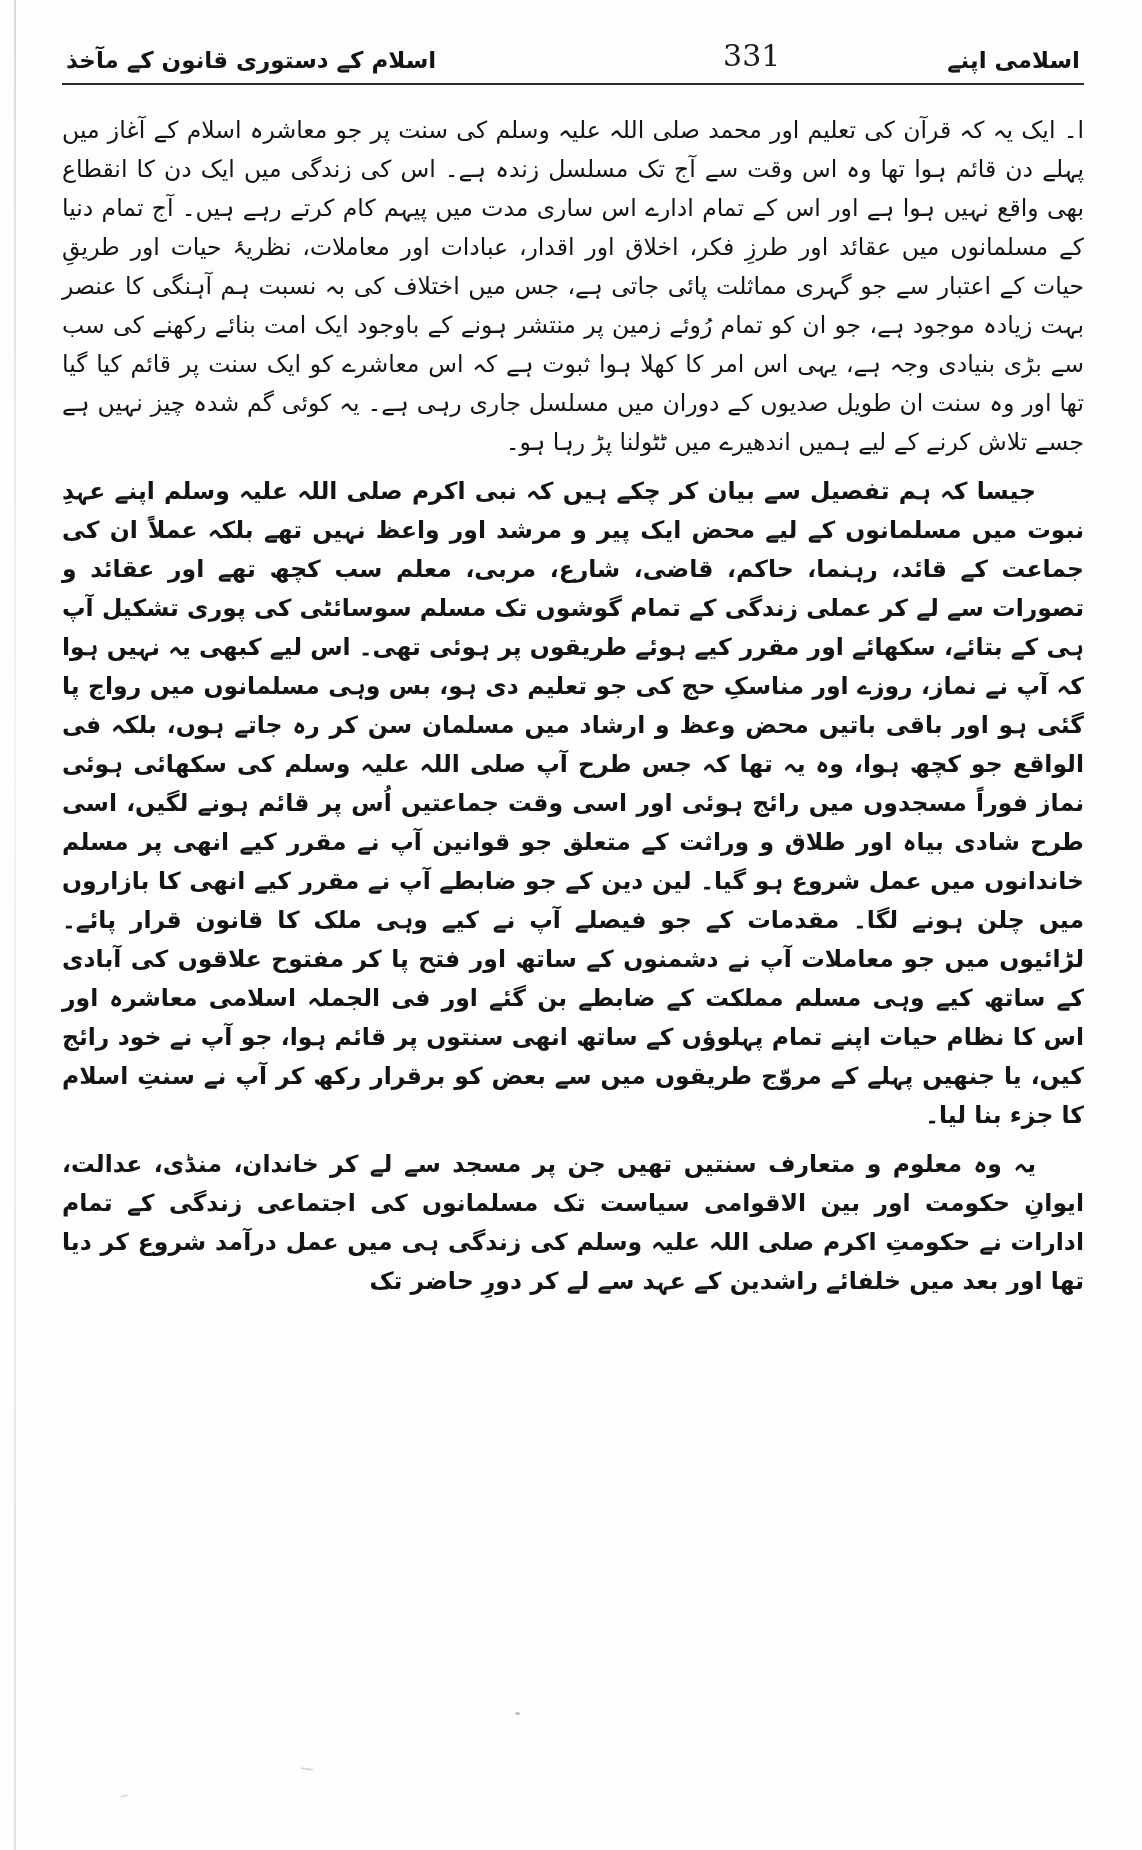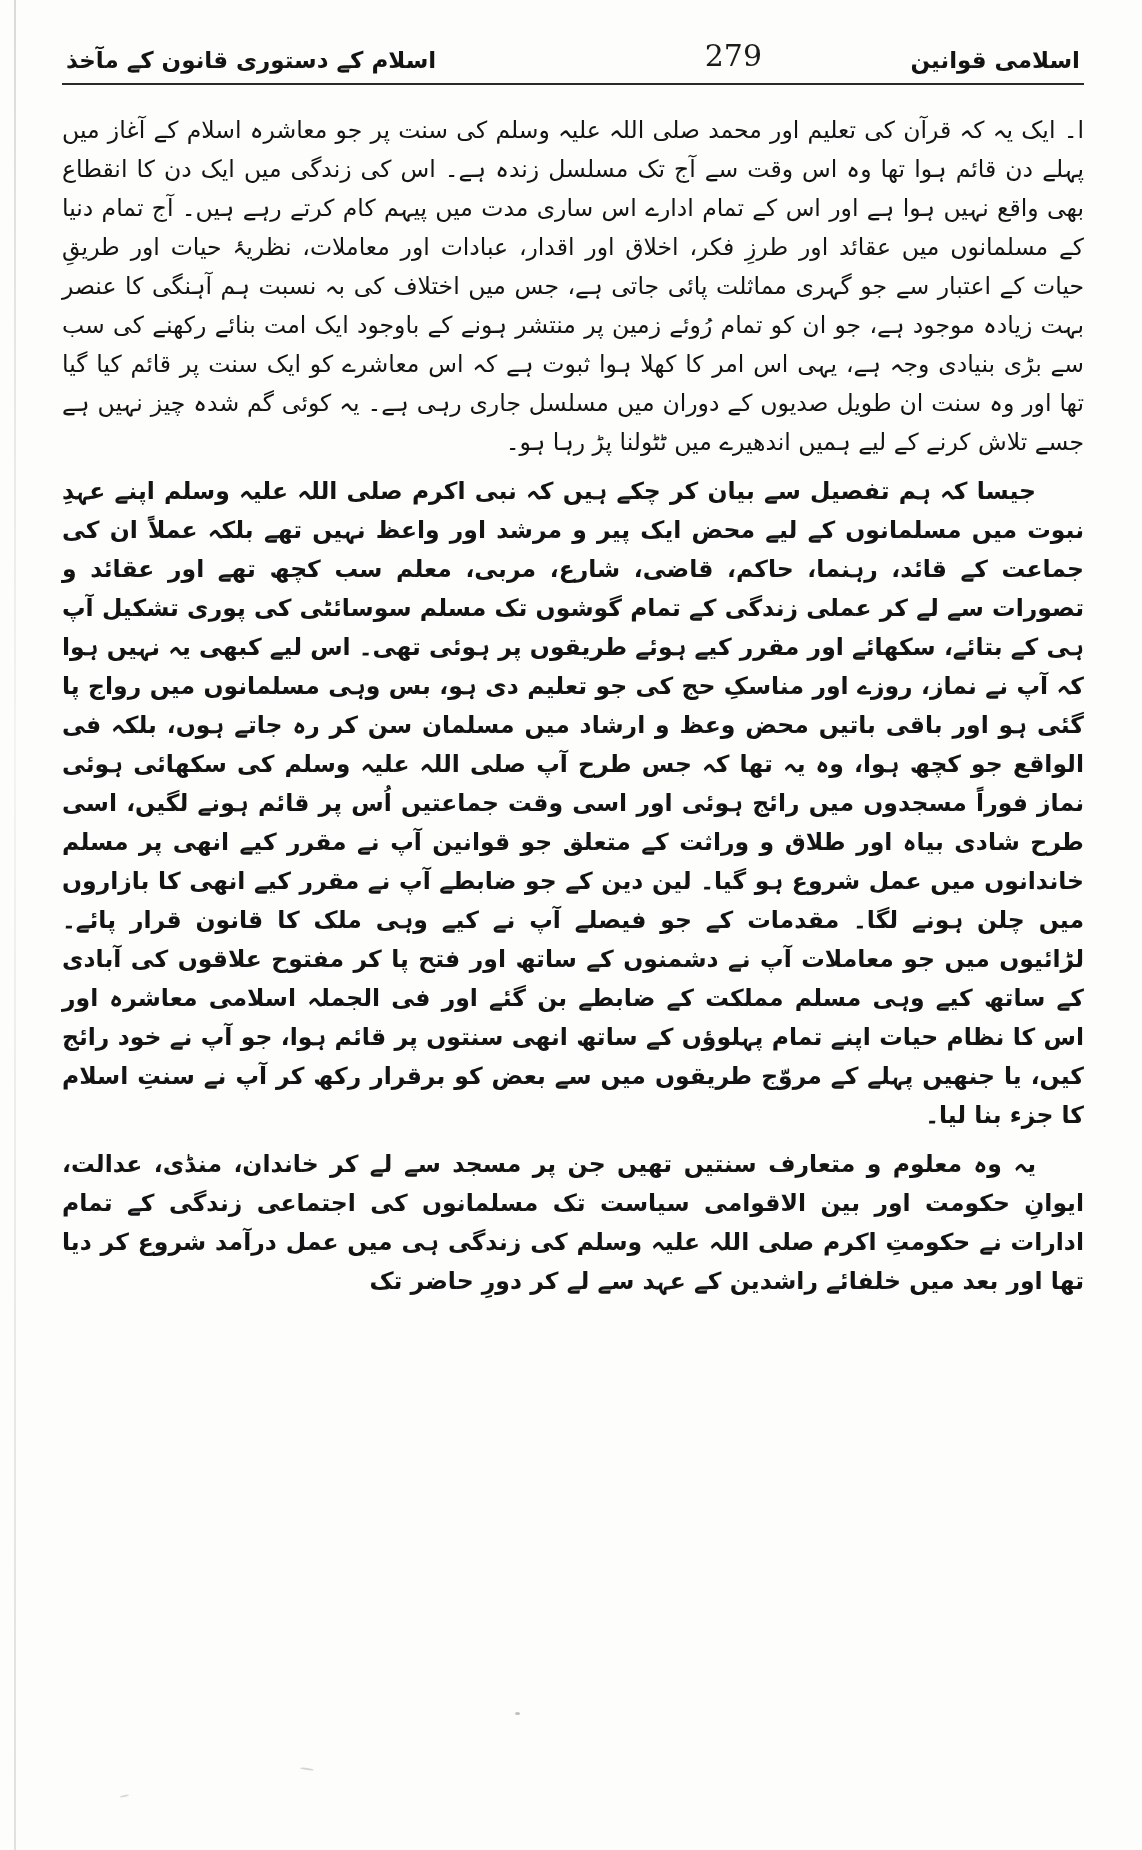--- a/index.html
+++ b/index.html
@@ -82,22 +82,22 @@
   .speck.s3 { width: 9px; height: 2px; left: 120px; top: 1795px; opacity: .3; transform: rotate(-12deg); }
 </style>
 </head>
 <body>
 
 <div class="page">
 
   <div class="scan-edge"></div>
 
   <div class="page-header">
-    <span class="header-title">اسلامی قوانین</span>
-    <span class="page-number">279</span>
+    <span class="header-title">اسلامی اپنے</span>
+    <span class="page-number">331</span>
     <span class="header-title">اسلام کے دستوری قانون کے مآخذ</span>
   </div>
 
   <hr class="header-rule">
 
   <div class="body-text">
     <p class="list-start">ا۔   ایک یہ کہ قرآن کی تعلیم اور محمد صلی اللہ علیہ وسلم کی سنت پر جو معاشرہ اسلام کے آغاز میں پہلے دن قائم ہوا تھا وہ اس وقت سے آج تک مسلسل زندہ ہے۔ اس کی زندگی میں ایک دن کا انقطاع بھی واقع نہیں ہوا ہے اور اس کے تمام ادارے اس ساری مدت میں پیہم کام کرتے رہے ہیں۔ آج تمام دنیا کے مسلمانوں میں عقائد اور طرزِ فکر، اخلاق اور اقدار، عبادات اور معاملات، نظریۂ حیات اور طریقِ حیات کے اعتبار سے جو گہری مماثلت پائی جاتی ہے، جس میں اختلاف کی بہ نسبت ہم آہنگی کا عنصر بہت زیادہ موجود ہے، جو ان کو تمام رُوئے زمین پر منتشر ہونے کے باوجود ایک امت بنائے رکھنے کی سب سے بڑی بنیادی وجہ ہے، یہی اس امر کا کھلا ہوا ثبوت ہے کہ اس معاشرے کو ایک سنت پر قائم کیا گیا تھا اور وہ سنت ان طویل صدیوں کے دوران میں مسلسل جاری رہی ہے۔ یہ کوئی گم شدہ چیز نہیں ہے جسے تلاش کرنے کے لیے ہمیں اندھیرے میں ٹٹولنا پڑ رہا ہو۔</p>
     <p class="indent">جیسا کہ ہم تفصیل سے بیان کر چکے ہیں کہ نبی اکرم صلی اللہ علیہ وسلم اپنے عہدِ نبوت میں مسلمانوں کے لیے محض ایک پیر و مرشد اور واعظ نہیں تھے بلکہ عملاً ان کی جماعت کے قائد، رہنما، حاکم، قاضی، شارع، مربی، معلم سب کچھ تھے اور عقائد و تصورات سے لے کر عملی زندگی کے تمام گوشوں تک مسلم سوسائٹی کی پوری تشکیل آپ ہی کے بتائے، سکھائے اور مقرر کیے ہوئے طریقوں پر ہوئی تھی۔ اس لیے کبھی یہ نہیں ہوا کہ آپ نے نماز، روزے اور مناسکِ حج کی جو تعلیم دی ہو، بس وہی مسلمانوں میں رواج پا گئی ہو اور باقی باتیں محض وعظ و ارشاد میں مسلمان سن کر رہ جاتے ہوں، بلکہ فی الواقع جو کچھ ہوا، وہ یہ تھا کہ جس طرح آپ صلی اللہ علیہ وسلم کی سکھائی ہوئی نماز فوراً مسجدوں میں رائج ہوئی اور اسی وقت جماعتیں اُس پر قائم ہونے لگیں، اسی طرح شادی بیاہ اور طلاق و وراثت کے متعلق جو قوانین آپ نے مقرر کیے انھی پر مسلم خاندانوں میں عمل شروع ہو گیا۔ لین دین کے جو ضابطے آپ نے مقرر کیے انھی کا بازاروں میں چلن ہونے لگا۔ مقدمات کے جو فیصلے آپ نے کیے وہی ملک کا قانون قرار پائے۔ لڑائیوں میں جو معاملات آپ نے دشمنوں کے ساتھ اور فتح پا کر مفتوح علاقوں کی آبادی کے ساتھ کیے وہی مسلم مملکت کے ضابطے بن گئے اور فی الجملہ اسلامی معاشرہ اور اس کا نظام حیات اپنے تمام پہلوؤں کے ساتھ انھی سنتوں پر قائم ہوا، جو آپ نے خود رائج کیں، یا جنھیں پہلے کے مروّج طریقوں میں سے بعض کو برقرار رکھ کر آپ نے سنتِ اسلام کا جزء بنا لیا۔</p>
     <p class="indent">یہ وہ معلوم و متعارف سنتیں تھیں جن پر مسجد سے لے کر خاندان، منڈی، عدالت، ایوانِ حکومت اور بین الاقوامی سیاست تک مسلمانوں کی اجتماعی زندگی کے تمام ادارات نے حکومتِ اکرم صلی اللہ علیہ وسلم کی زندگی ہی میں عمل درآمد شروع کر دیا تھا اور بعد میں خلفائے راشدین کے عہد سے لے کر دورِ حاضر تک</p>
   </div>

